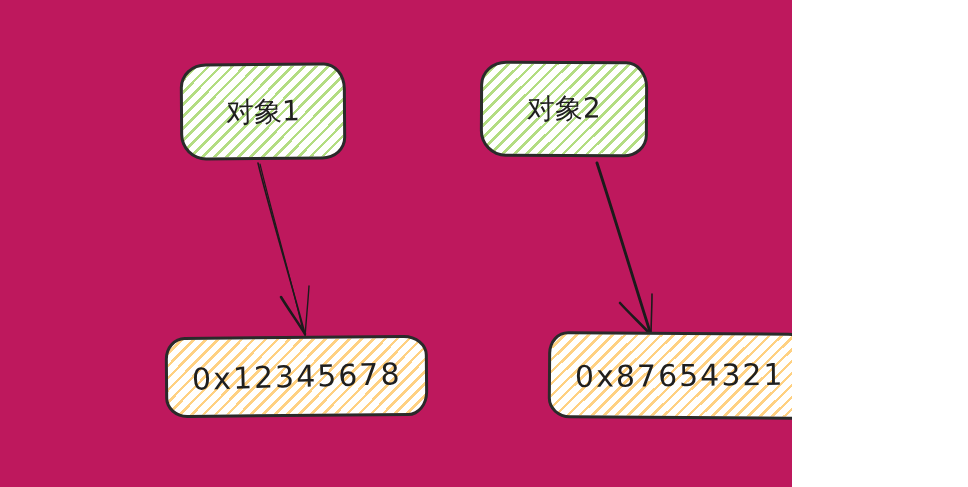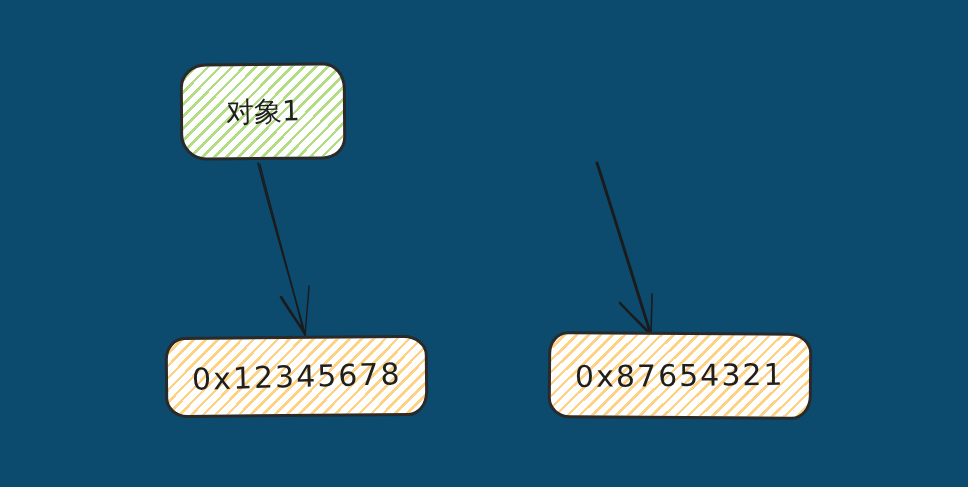--- a/index.html
+++ b/index.html
@@ -1,19 +1,19 @@
 <!DOCTYPE html>
 <html><head>
 <meta charset="utf-8">
 <style>
   html,body{margin:0;padding:0;background:#ffffff;}
   .canvas{
     position:relative;
-    width:968px;height:487px;
-    background:#0c4a6e;
+    width:792px;height:487px;
+    background:#be185d;
     overflow:hidden;
     font-family:"DejaVu Sans", sans-serif;
   }
   .node{
     position:absolute;
     display:flex;align-items:center;justify-content:center;
     box-sizing:border-box;
     color:#1f1f1f;
   }
   
@@ -72,20 +72,23 @@
       <path d="M597,163 C614,215 636,288 651,335" stroke-width="2.9"></path>
       <path d="M620,303 C630,314 643,326 651,335" stroke-width="2.6"></path>
       <path d="M652,294 C652,308 651,323 651,337" stroke-width="1.6"></path>
     </g>
   </svg>
 
   <div class="node object-box" id="node-object1">
     <span class="node-label">对象1</span>
   </div>
 
+  <div class="node object-box" id="node-object2">
+    <span class="node-label">对象2</span>
+  </div>
 
   <div class="node address-box" id="node-address1">
     <span class="node-label">0x12345678</span>
   </div>
 
   <div class="node address-box" id="node-address2">
     <span class="node-label">0x87654321</span>
   </div>
 
 </div>

